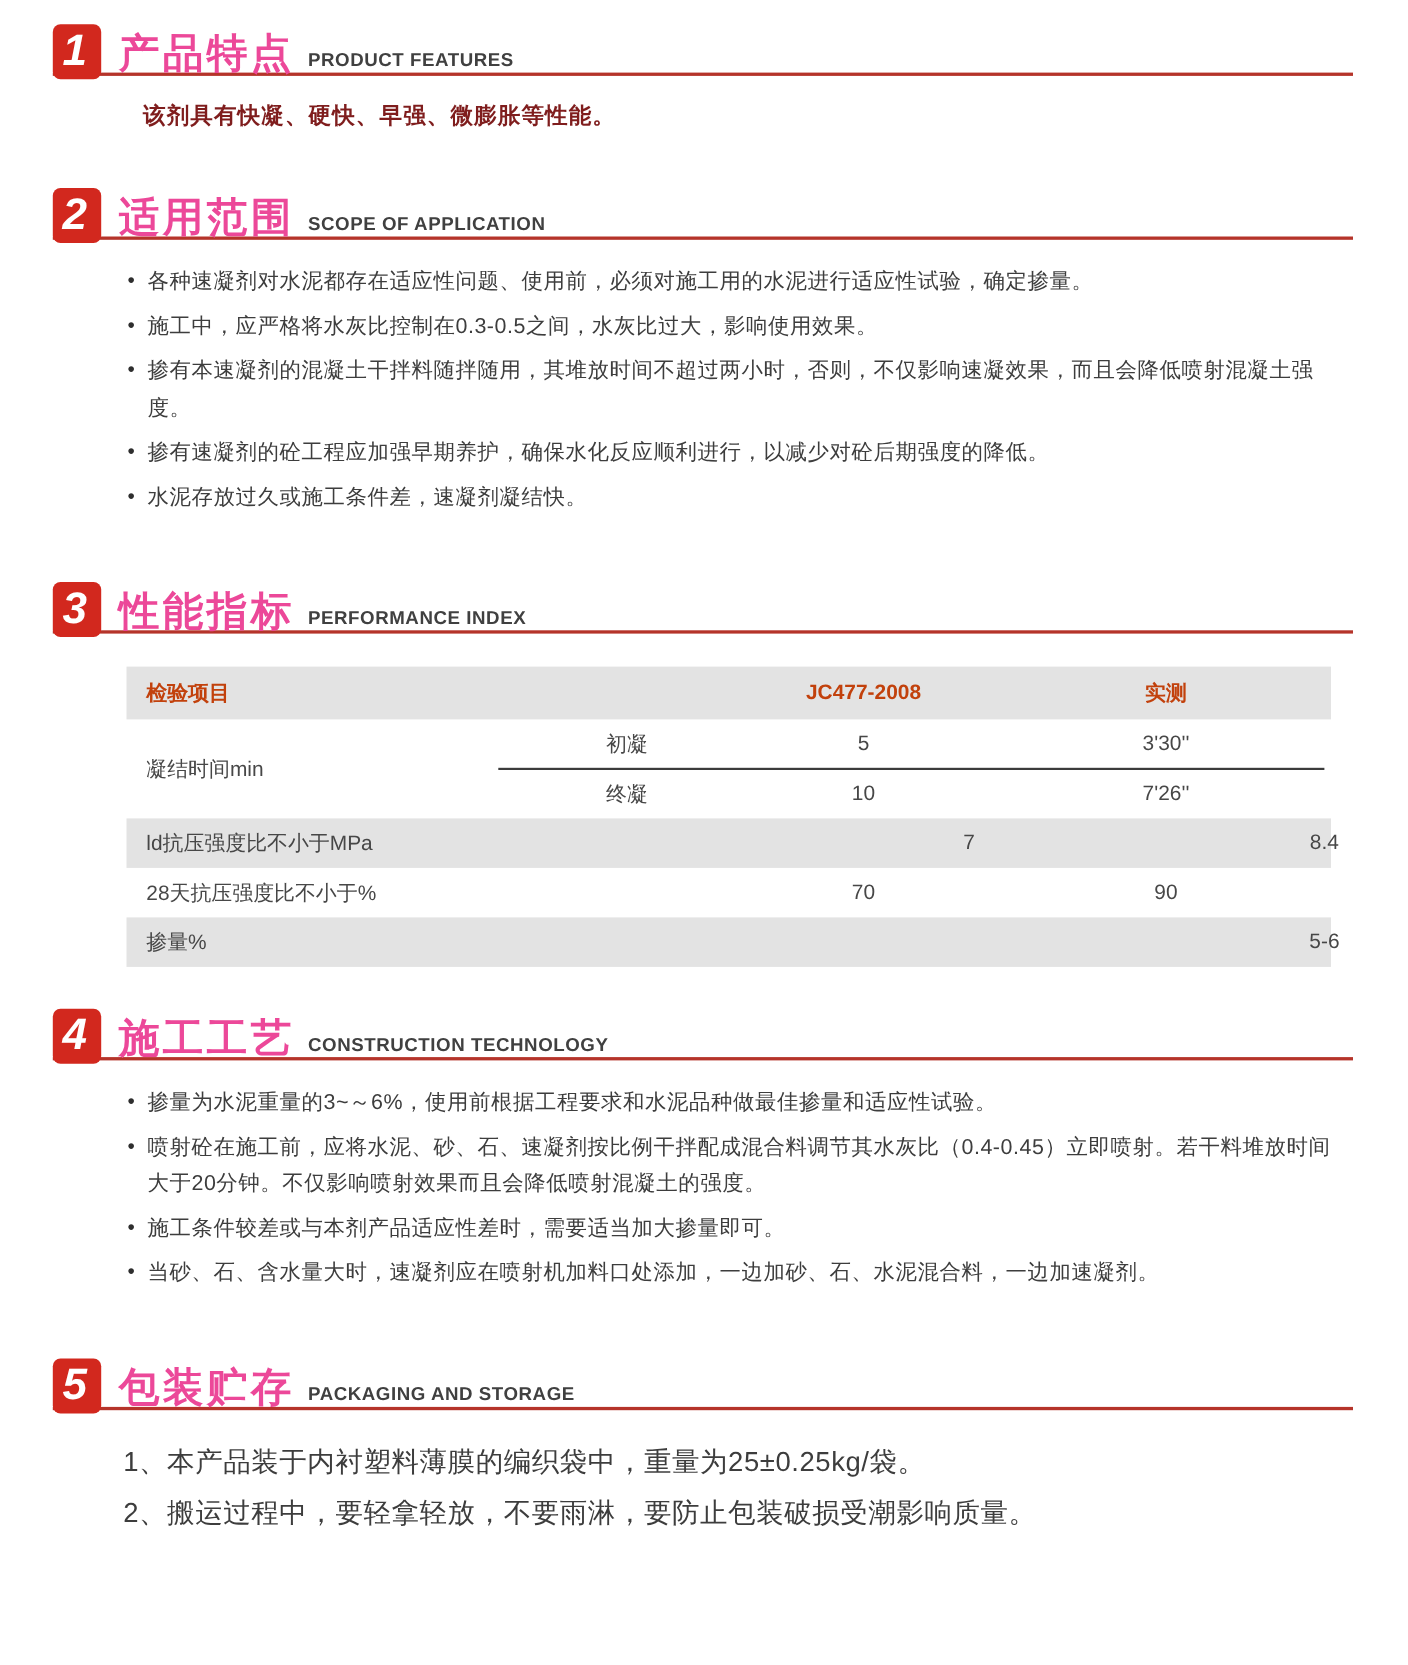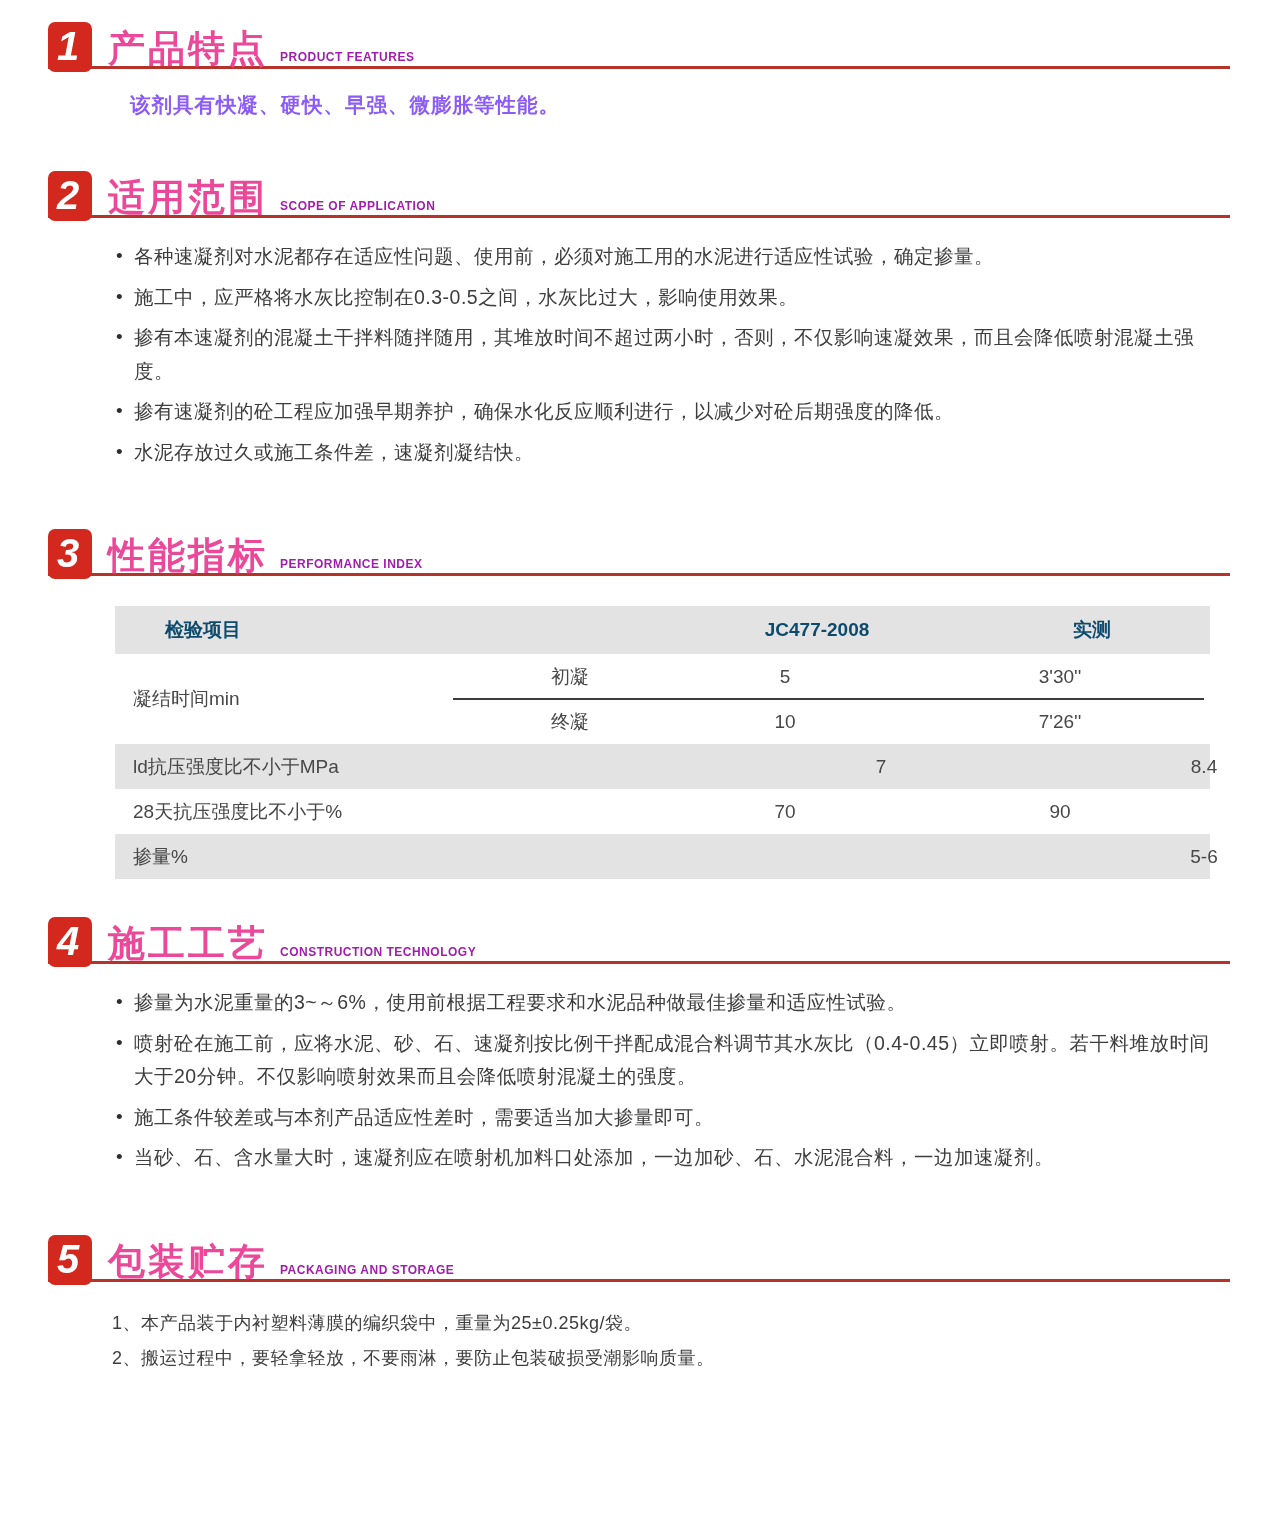--- a/index.html
+++ b/index.html
@@ -39,22 +39,22 @@
   .title-cn {
     color: #ec4899;
     font-size: 37px;
     font-weight: bold;
     letter-spacing: 3px;
     line-height: 1;
     margin: 0 0 -1px 16px;
     white-space: nowrap;
   }
   .title-en {
-    color: #a21caf;
-    font-size: 12px;
+    color: #404040;
+    font-size: 17px;
     font-weight: bold;
     letter-spacing: 0.5px;
     line-height: 1;
     margin: 0 0 3px 12px;
     white-space: nowrap;
   }
 
   
   .content { margin: 0 70px 0 112px; }
   ul.bullets { list-style: none; }
@@ -72,21 +72,21 @@
     content: "\2022";
     position: absolute;
     left: 4px;
     top: 0;
     color: #2e2e2e;
     font-size: 19px;
   }
   .intro {
     font-size: 20.5px;
     font-weight: bold;
-    color: #8b5cf6;
+    color: #7f1d1d;
     letter-spacing: 1px;
     margin: 20px 0 8px 18px;
   }
 
   
   .perf-table {
     margin: 30px 70px 0 115px;
     width: 1095px;
     font-size: 19px;
     color: #474747;
@@ -94,22 +94,21 @@
   .t-row {
     display: grid;
     grid-template-columns: 365px 180px 250px 300px;
     align-items: center;
     min-height: 45px;
   }
   .t-head {
     background: #e3e3e3;
     min-height: 48px;
     font-weight: bold;
-    color: #0c4a6e;
-    padding-left: 32px;
+    color: #c2410c;
   }
   .t-stripe { background: #e3e3e3; gap: 48px; }
   .c-label { padding-left: 18px; }
   .c-center { text-align: center; }
   .setting-block {
     display: grid;
     grid-template-columns: 365px 180px 250px 300px;
     grid-template-rows: 45px 45px;
     align-items: center;
     position: relative;
@@ -125,21 +124,21 @@
     left: 338px;
     right: 6px;
     top: 44px;
     height: 2px;
     background: #3c3c3c;
   }
 
   
   .num-list { margin: 26px 70px 0 112px; }
   .num-list p {
-    font-size: 18px;
+    font-size: 25px;
     color: #3d3d3d;
     line-height: 1.72;
     margin: 4px 0;
     letter-spacing: 0.5px;
   }
 
   
   .s1 { padding-top: 22px; }
   .s2 { margin-top: 52px; }
   .s3 { margin-top: 60px; }

